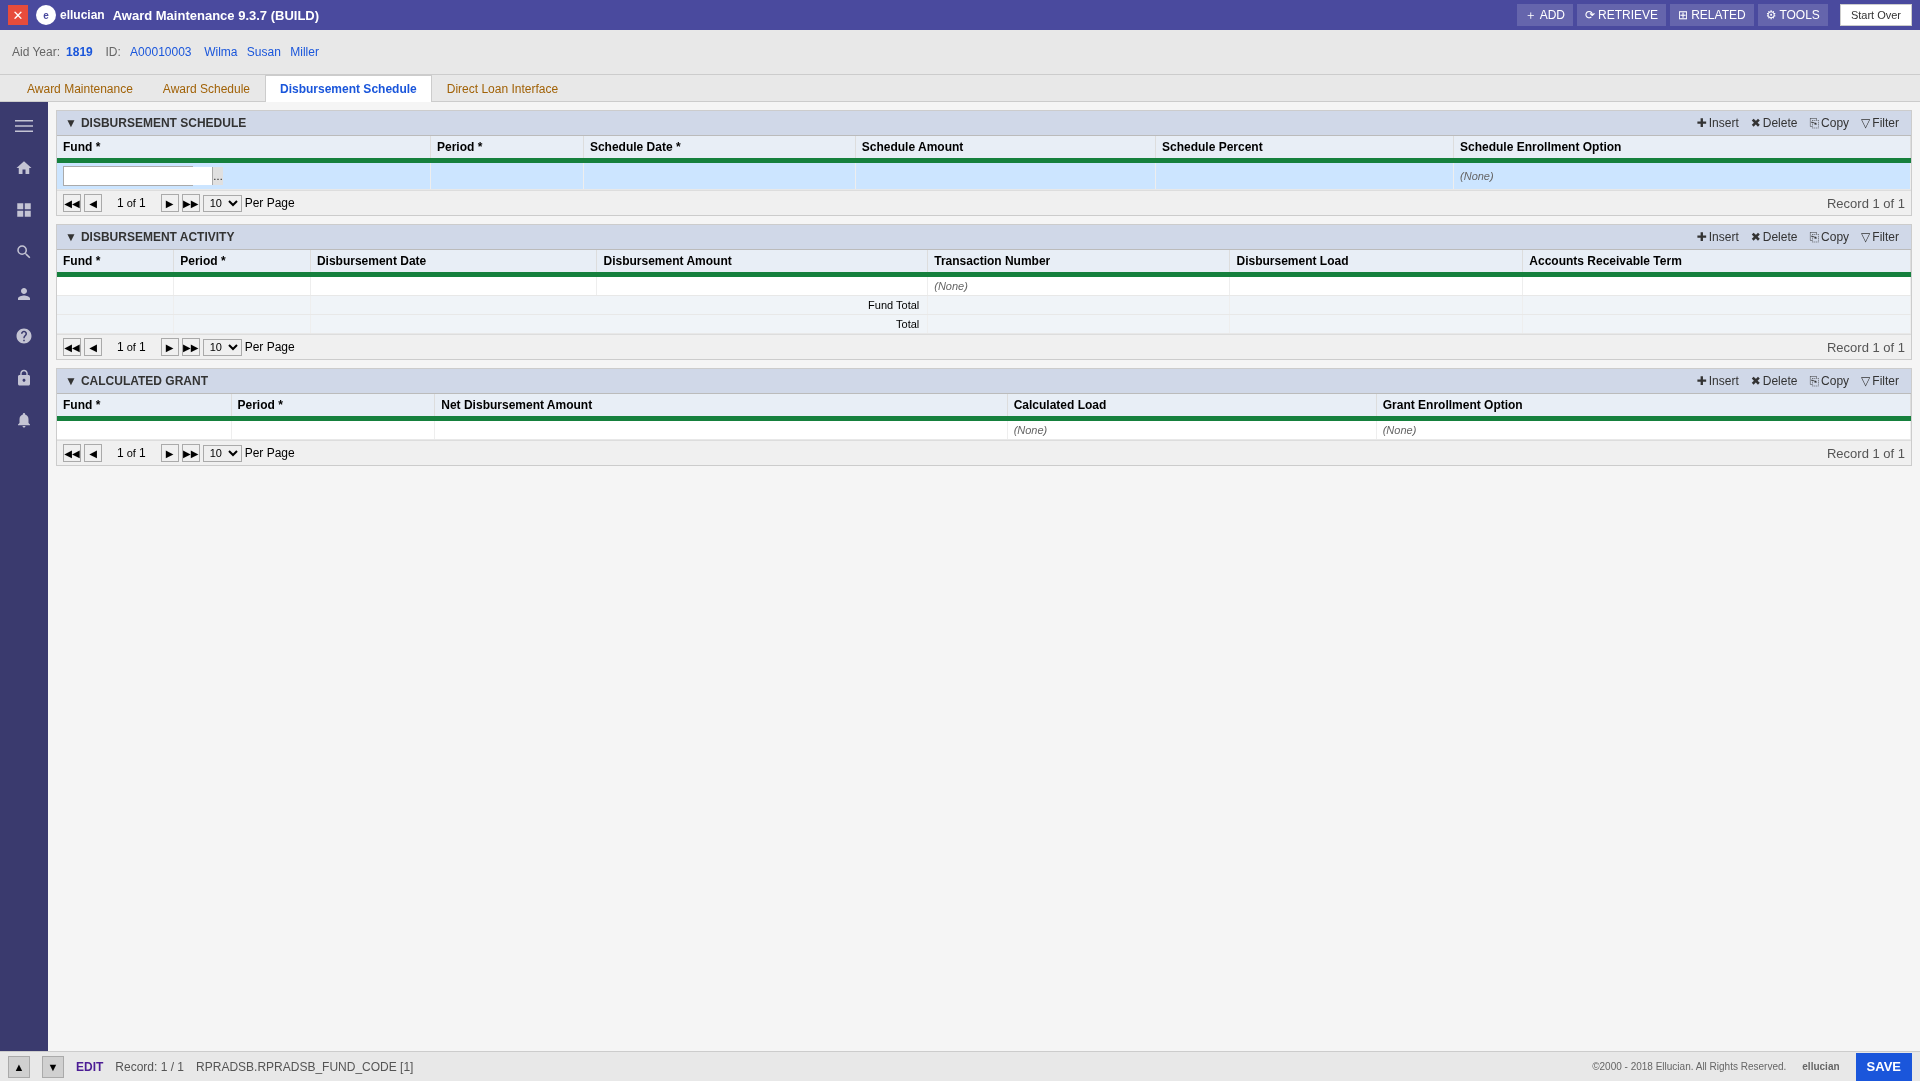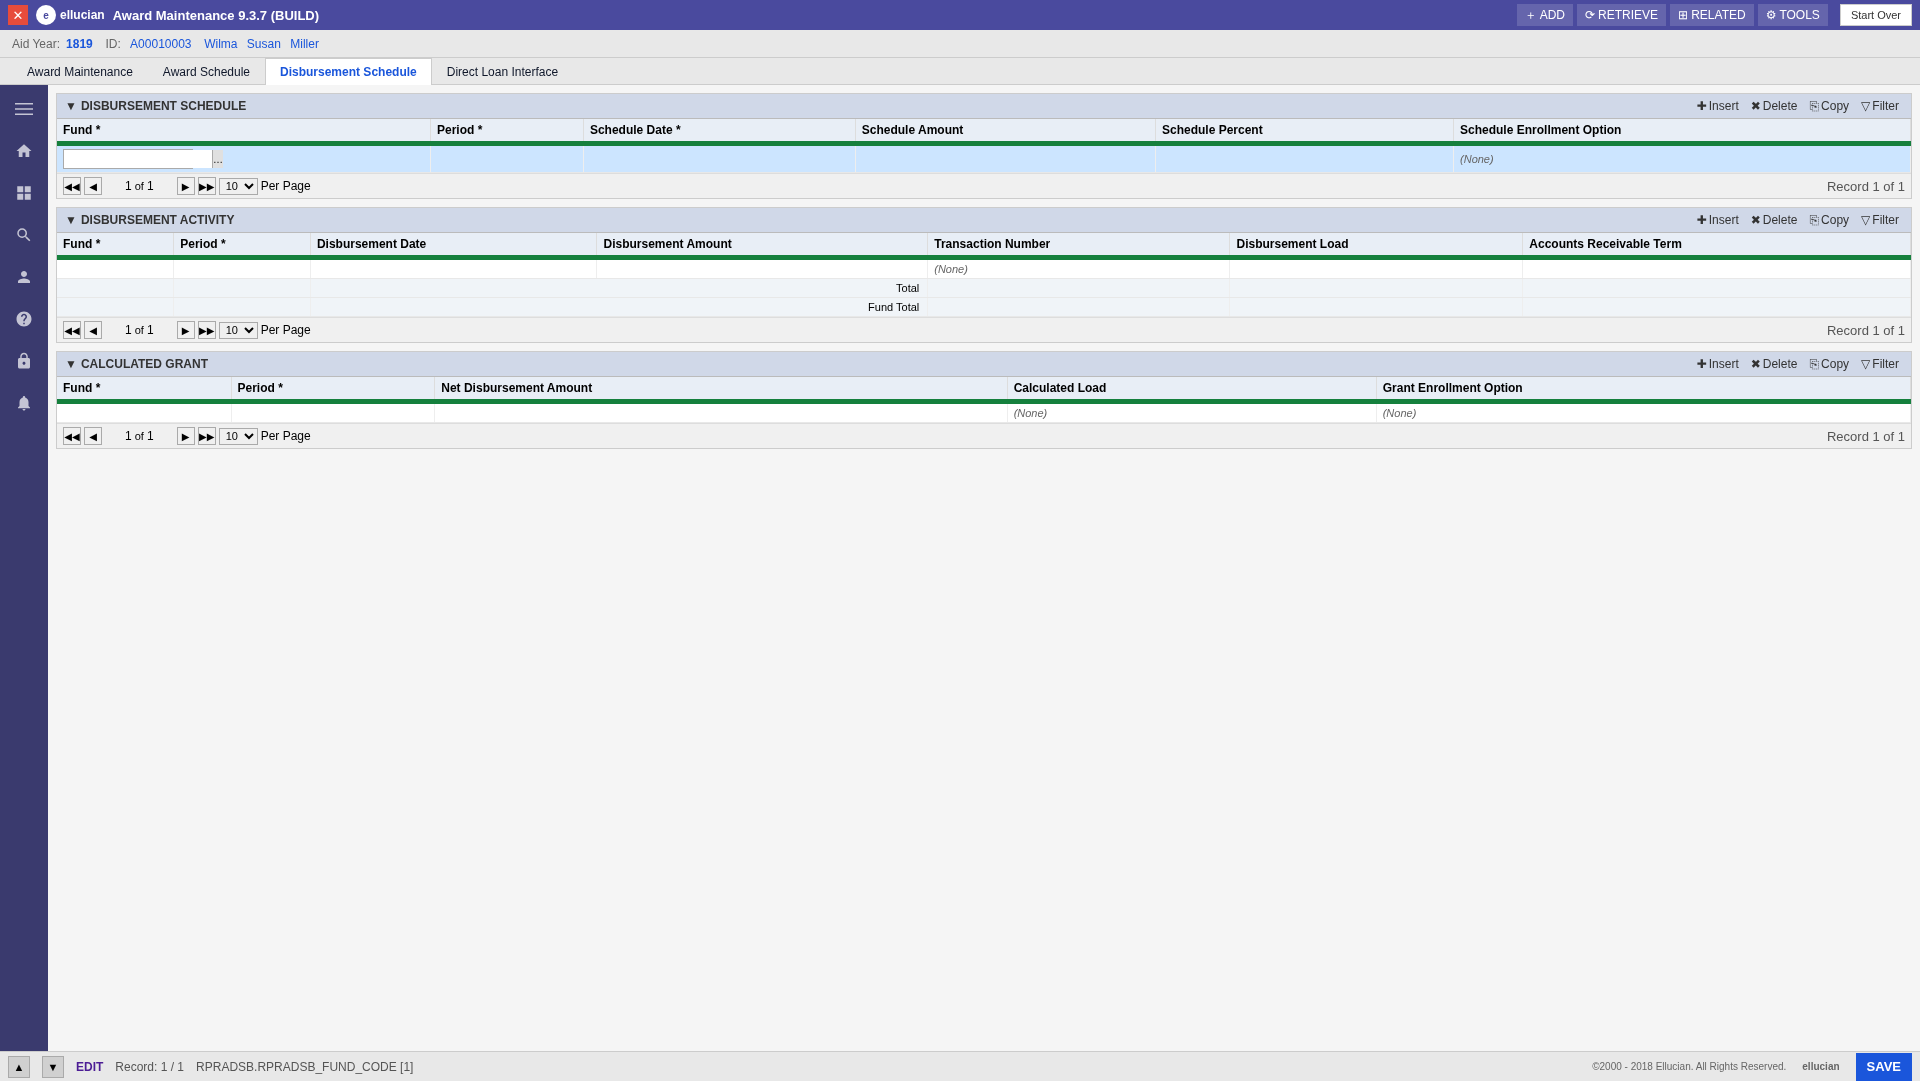--- a/index.html
+++ b/index.html
@@ -41,21 +41,21 @@
       padding: 2px 10px;
       font-size: 11px;
       cursor: pointer;
       height: 22px;
       margin-left: 8px;
     }
 
     
     .aid-bar {
       background: #e8e8e8;
-      height: 28px;
+      height: 45px;
       display: flex;
       align-items: center;
       padding: 0 12px;
       border-bottom: 1px solid #ccc;
       color: #333;
       font-size: 12px;
     }
     .aid-bar span { margin-right: 6px; }
     .aid-bar .label { color: #666; }
     .aid-bar .value { color: #1a56db; font-weight: bold; }
@@ -97,21 +97,21 @@
       border-bottom: 1px solid #ccc;
       padding: 0 12px;
     }
     .tab {
       padding: 6px 14px;
       cursor: pointer;
       border: 1px solid transparent;
       border-bottom: none;
       margin-bottom: -1px;
       font-size: 12px;
-      color: #0f172a;
+      color: #a16207;
       background: transparent;
     }
     .tab.active {
       background: white;
       border-color: #ccc;
       border-bottom-color: white;
       font-weight: bold;
       color: #1a56db;
     }
 
@@ -187,21 +187,21 @@
       border: 1px solid #aaa;
       width: 18px;
       height: 18px;
       cursor: pointer;
       display: flex;
       align-items: center;
       justify-content: center;
       font-size: 10px;
     }
     .page-btn:disabled { opacity: 0.4; cursor: default; }
-    .page-info { font-size: 11px; margin: 0 20px; }
+    .page-info { font-size: 11px; margin: 0 12px; }
     .per-page-select {
       border: 1px solid #aaa;
       font-size: 11px;
       height: 17px;
       padding: 0 2px;
     }
     .record-info { font-size: 13px; color: #555; }
 
     
     .fund-input {
@@ -500,29 +500,29 @@
             <td></td>
             <td></td>
             <td></td>
             <td class="none-val">(None)</td>
             <td></td>
             <td></td>
           </tr>
           <tr class="total-row">
             <td></td>
             <td></td>
+            <td colspan="2" style="text-align:right;padding-right:8px;">Fund Total</td>
+            <td></td>
+            <td></td>
+            <td></td>
+          </tr>
+          <tr class="total-row">
+            <td></td>
+            <td></td>
             <td colspan="2" style="text-align:right;padding-right:8px;">Total</td>
-            <td></td>
-            <td></td>
-            <td></td>
-          </tr>
-          <tr class="total-row">
-            <td></td>
-            <td></td>
-            <td colspan="2" style="text-align:right;padding-right:8px;">Fund Total</td>
             <td></td>
             <td></td>
             <td></td>
           </tr>
         </tbody>
       </table>
       <div class="pagination-bar">
         <div class="pagination-left">
           <button class="page-btn">◀◀</button>
           <button class="page-btn">◀</button>

